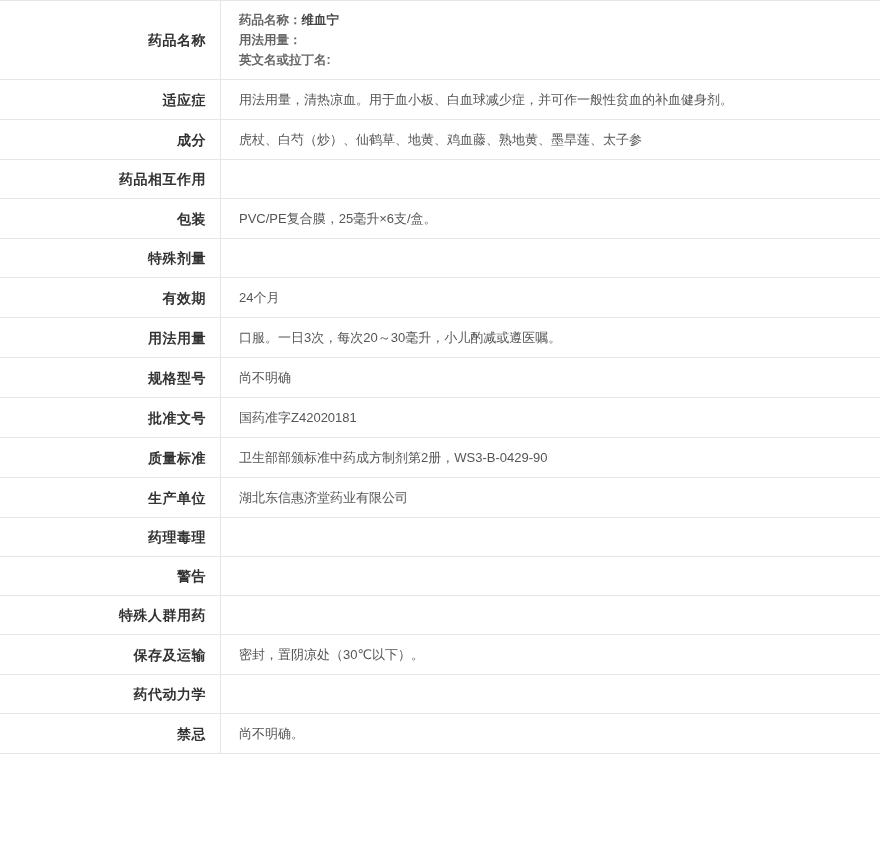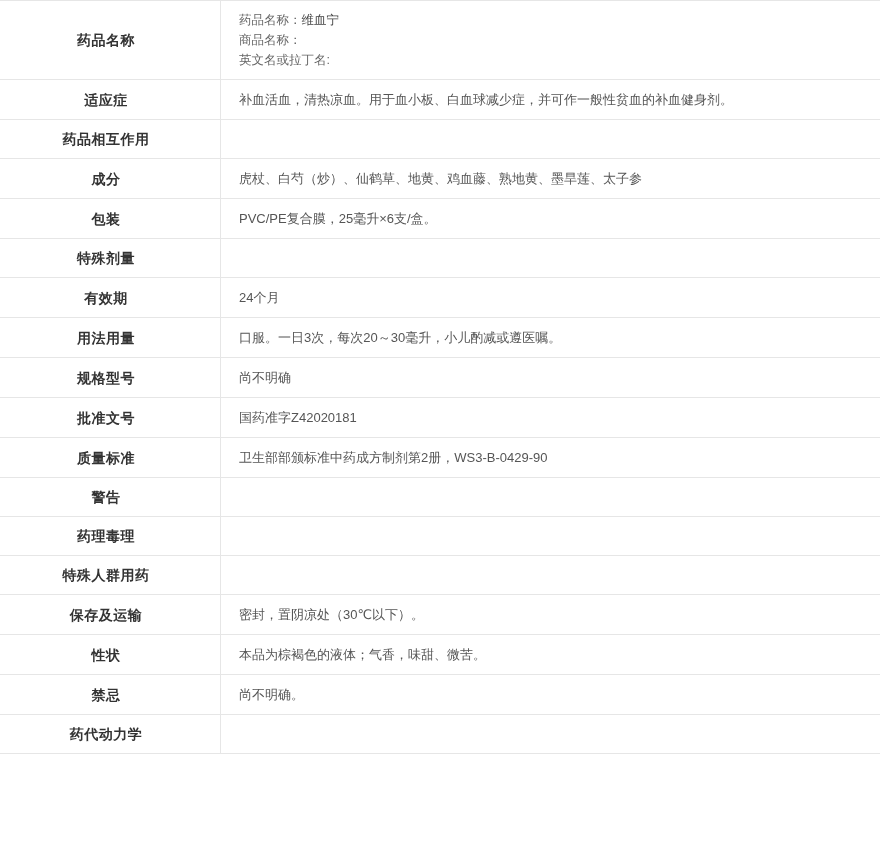--- a/index.html
+++ b/index.html
@@ -24,78 +24,79 @@
   }
   .drug-table tr.first-row {
     border-top: 1px solid #e6e6e6;
   }
   .drug-table td {
     vertical-align: middle;
     padding: 0;
   }
   td.label-cell {
     width: 200px;
-    text-align: center;
+    text-align: right;
     padding: 9px 14px 9px 6px;
     font-size: 14px;
     color: #333333;
     font-weight: bold;
     border-right: 1px solid #e6e6e6;
     line-height: 20px;
     letter-spacing: 0.5px;
   }
   td.value-cell {
     padding: 9px 14px 9px 18px;
     font-size: 13px;
     color: #555555;
     line-height: 21px;
     word-break: break-all;
   }
   .name-line {
     display: block;
     color: #666666;
     font-size: 12.5px;
     line-height: 20px;
+    font-weight: bold;
   }
   .name-line .nm-val {
     color: #444444;
   }
   .row-tall .label-cell {
     padding-top: 14px;
     padding-bottom: 14px;
   }
 </style>
 </head>
 <body>
 
 <table class="drug-table">
   <tbody>
 
     <tr class="first-row row-tall">
       <td class="label-cell">药品名称</td>
       <td class="value-cell">
         <span class="name-line"><span>药品名称：</span><span class="nm-val">维血宁</span></span>
-        <span class="name-line"><span>商品名称：</span><span class="nm-val"></span></span>
+        <span class="name-line"><span>用法用量：</span><span class="nm-val"></span></span>
         <span class="name-line"><span>英文名或拉丁名:</span><span class="nm-val"></span></span>
       </td>
     </tr>
 
     <tr>
       <td class="label-cell">适应症</td>
-      <td class="value-cell">补血活血，清热凉血。用于血小板、白血球减少症，并可作一般性贫血的补血健身剂。</td>
+      <td class="value-cell">用法用量，清热凉血。用于血小板、白血球减少症，并可作一般性贫血的补血健身剂。</td>
+    </tr>
+
+    <tr>
+      <td class="label-cell">成分</td>
+      <td class="value-cell">虎杖、白芍（炒）、仙鹤草、地黄、鸡血藤、熟地黄、墨旱莲、太子参</td>
     </tr>
 
     <tr>
       <td class="label-cell">药品相互作用</td>
       <td class="value-cell"></td>
-    </tr>
-
-    <tr>
-      <td class="label-cell">成分</td>
-      <td class="value-cell">虎杖、白芍（炒）、仙鹤草、地黄、鸡血藤、熟地黄、墨旱莲、太子参</td>
     </tr>
 
     <tr>
       <td class="label-cell">包装</td>
       <td class="value-cell">PVC/PE复合膜，25毫升×6支/盒。</td>
     </tr>
 
     <tr>
       <td class="label-cell">特殊剂量</td>
       <td class="value-cell"></td>
@@ -119,51 +120,51 @@
     <tr>
       <td class="label-cell">批准文号</td>
       <td class="value-cell">国药准字Z42020181</td>
     </tr>
 
     <tr>
       <td class="label-cell">质量标准</td>
       <td class="value-cell">卫生部部颁标准中药成方制剂第2册，WS3-B-0429-90</td>
     </tr>
 
+    <tr>
+      <td class="label-cell">生产单位</td>
+      <td class="value-cell">湖北东信惠济堂药业有限公司</td>
+    </tr>
 
     <tr>
-      <td class="label-cell">警告</td>
+      <td class="label-cell">药理毒理</td>
       <td class="value-cell"></td>
     </tr>
 
     <tr>
-      <td class="label-cell">药理毒理</td>
+      <td class="label-cell">警告</td>
       <td class="value-cell"></td>
     </tr>
 
 
     <tr>
       <td class="label-cell">特殊人群用药</td>
       <td class="value-cell"></td>
     </tr>
 
     <tr>
       <td class="label-cell">保存及运输</td>
       <td class="value-cell">密封，置阴凉处（30℃以下）。</td>
     </tr>
 
+
     <tr>
-      <td class="label-cell">性状</td>
-      <td class="value-cell">本品为棕褐色的液体；气香，味甜、微苦。</td>
+      <td class="label-cell">药代动力学</td>
+      <td class="value-cell"></td>
     </tr>
 
     <tr>
       <td class="label-cell">禁忌</td>
       <td class="value-cell">尚不明确。</td>
     </tr>
 
-    <tr>
-      <td class="label-cell">药代动力学</td>
-      <td class="value-cell"></td>
-    </tr>
-
   </tbody>
 </table>
 
 </body></html>

